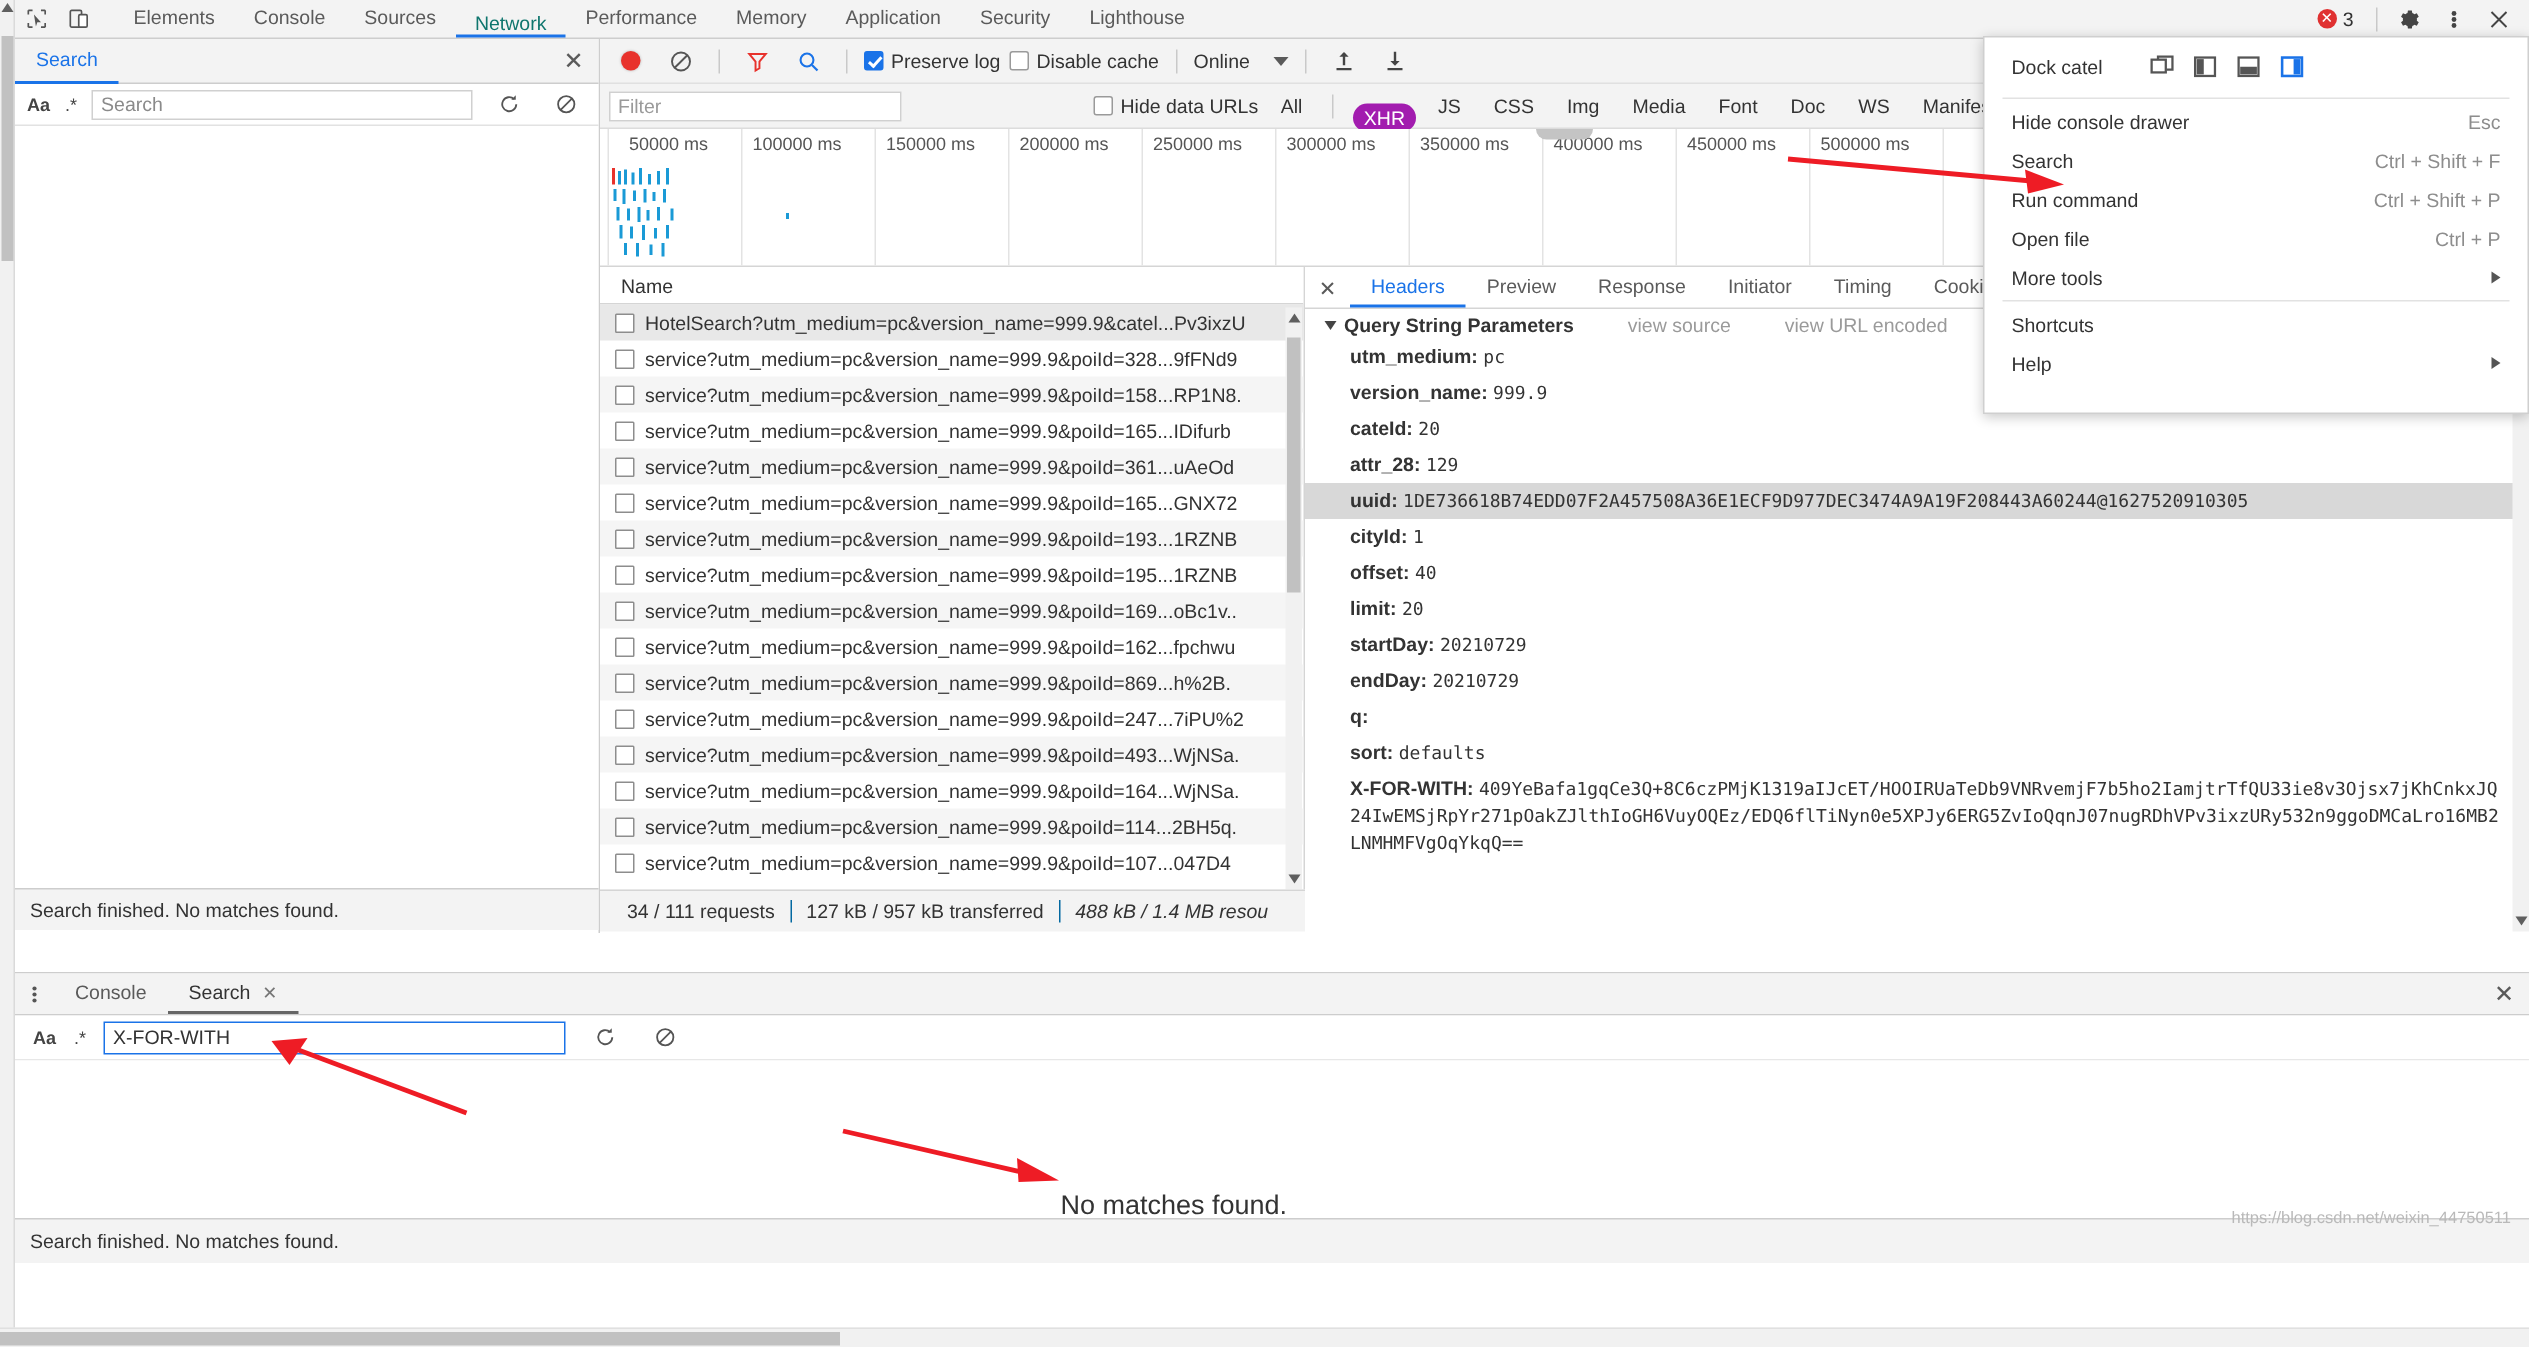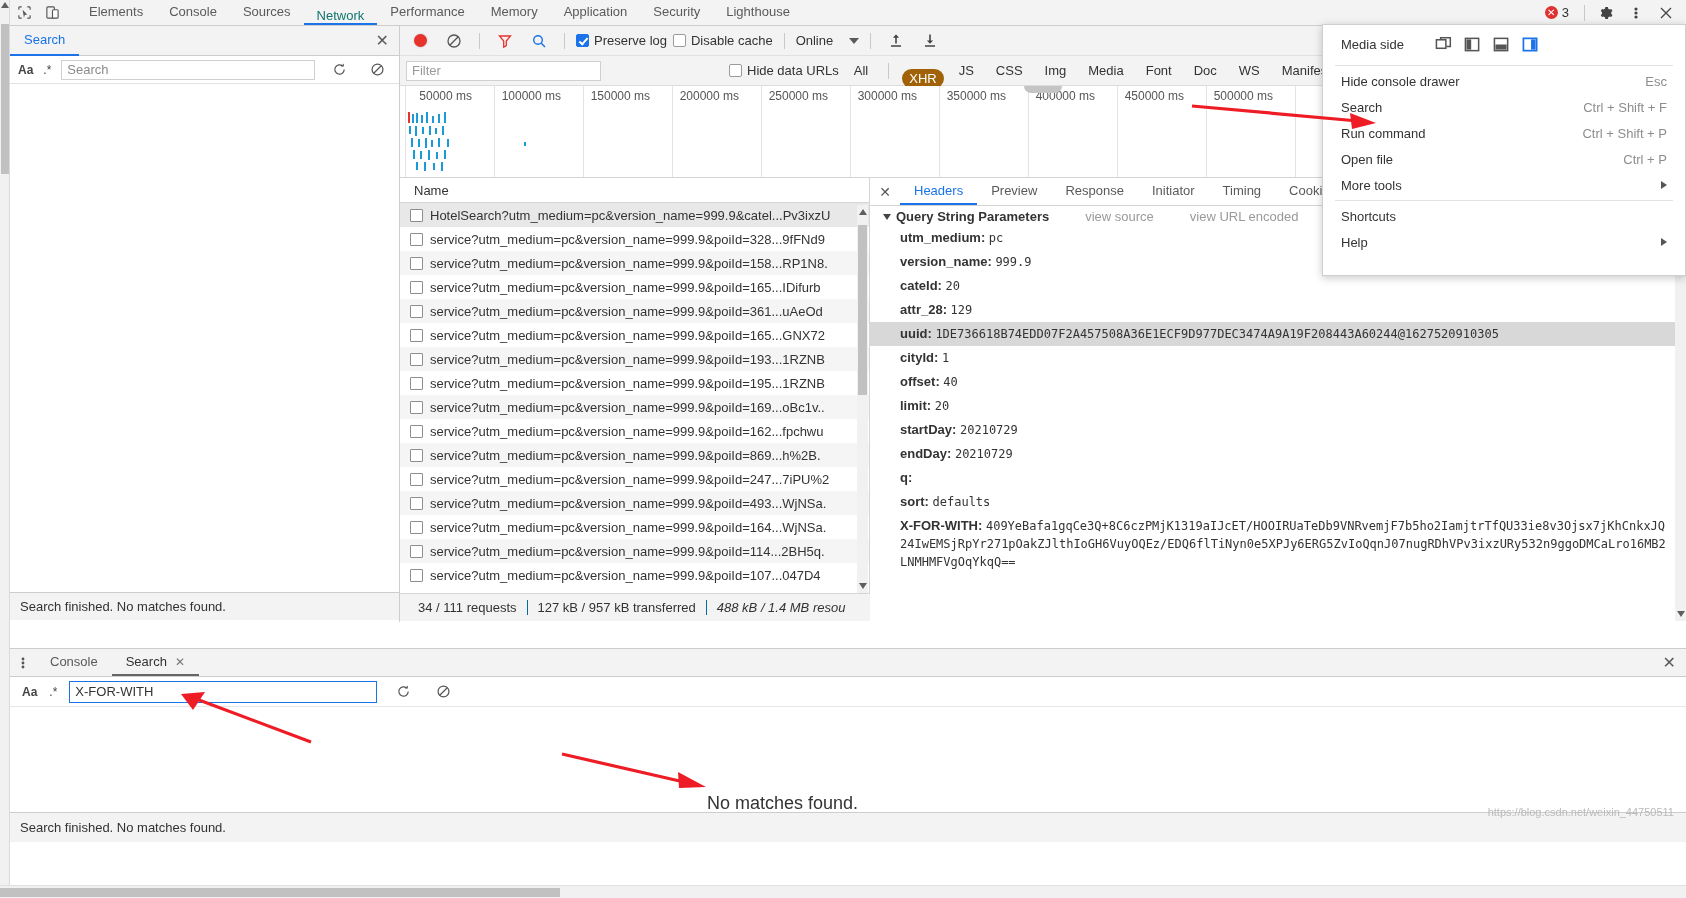--- a/index.html
+++ b/index.html
@@ -127,21 +127,21 @@
   }
   .filter-input {
     width: 195px; height: 20px; border: 1px solid #d0d0d0; background: #fff;
     font-size: 13px; padding: 0 5px; color: #333;
   }
   .filter-input::placeholder { color: #9a9a9a; }
   .ftype {
     font-size: 13px; color: #333; padding: 2px 7px; border-radius: 10px; cursor: pointer;
     white-space: nowrap;
   }
-  .ftype.active { background: #a16207; color: #fff; margin-top: 16px; }
+  .ftype.active { background: #a21caf; color: #fff; margin-top: 16px; }
 
   
   .overview {
     height: 92px; border-bottom: 1px solid #d5d5d5; background: #fff;
     position: relative; overflow: hidden;
   }
   .ov-tick {
     position: absolute; top: 0; height: 92px; border-right: 1px solid #e3e3e3;
   }
   .ov-tick span {
@@ -751,21 +751,21 @@
     <span>Search finished. No matches found.</span>
   </div>
   <div class="watermark">https://blog.csdn.net/weixin_44750511</div>
 
   <div class="h-scrollbar">
     <div class="thumb"></div>
   </div>
 
   <div class="menu">
     <div class="menu-dock">
-      <span class="menu-dock-label">Media side</span>
+      <span class="menu-dock-label">Dock catel</span>
       <span class="dock-ic">
         <svg width="17" height="17" viewBox="0 0 18 18">
             <rect x="1.5" y="4" width="10" height="9" stroke="#555" stroke-width="1.6" fill="none"></rect>
             <path d="M6 4V1.8h10.2V11H12" stroke="#555" stroke-width="1.6" fill="none"></path>
           </svg>
       </span>
       <span class="dock-ic">
         <svg width="17" height="17" viewBox="0 0 18 18">
             <rect x="1.5" y="2.5" width="14" height="13" stroke="#555" stroke-width="1.6" fill="none"></rect>
             <rect x="2.6" y="3.6" width="5" height="10.8" fill="#555"></rect>

